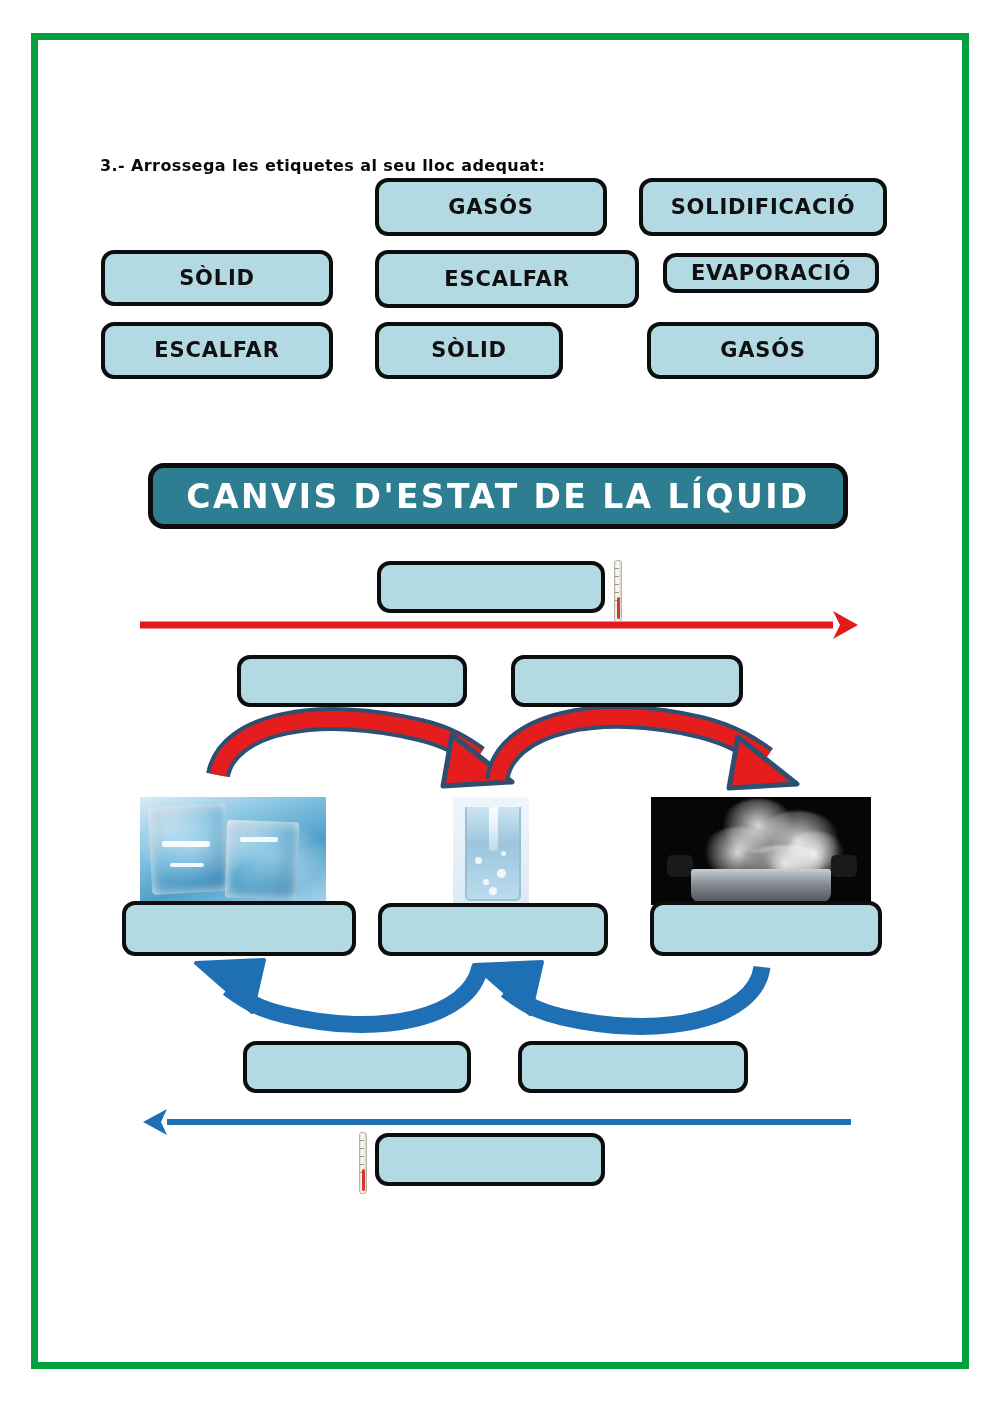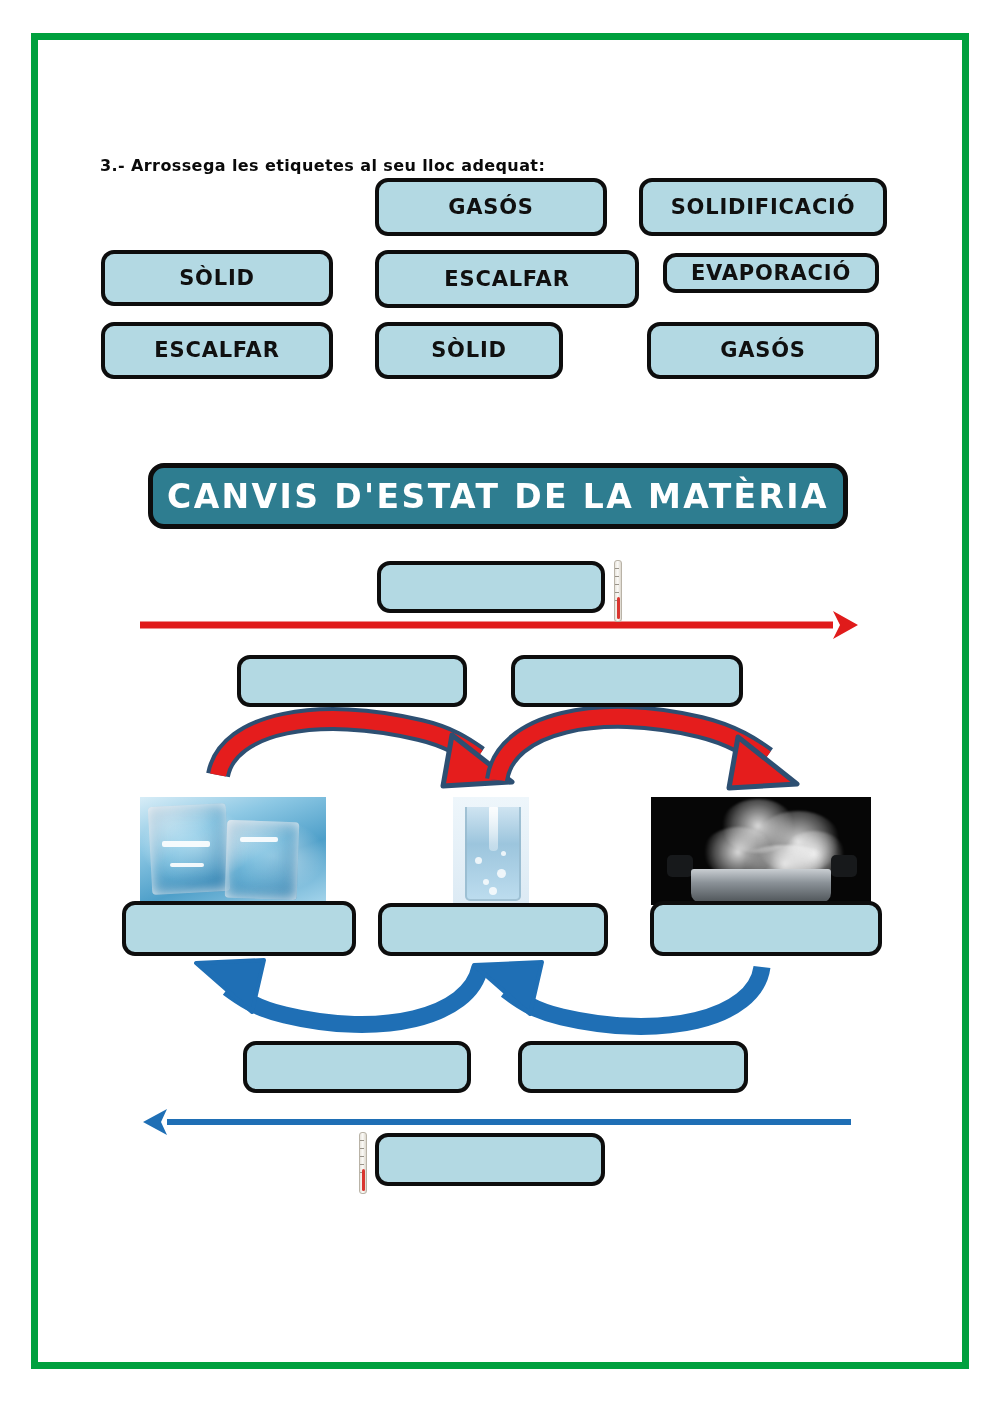--- a/index.html
+++ b/index.html
@@ -250,21 +250,21 @@
     <span class="txt">ESCALFAR</span>
   </div>
   <div class="box" style="left:375px; top:322px; width:188px; height:57px;">
     <span class="txt">SÒLID</span>
   </div>
   <div class="box" style="left:647px; top:322px; width:232px; height:57px;">
     <span class="txt">GASÓS</span>
   </div>
 
   <div id="title-banner">
-    <span class="ttxt">CANVIS D'ESTAT DE LA MATÈRIA</span>
+    <span class="ttxt">CANVIS D'ESTAT DE LA LÍQUID</span>
   </div>
 
   <svg id="arrow-layer" width="1000" height="1413" viewBox="0 0 1000 1413">
 
     <g>
       <line x1="140" y1="625" x2="833" y2="625" stroke="#e01b1b" stroke-width="7"></line>
       <path d="M833,611 L858,625 L833,639 L840,625 Z" fill="#e01b1b"></path>
     </g>
 
     <g>

